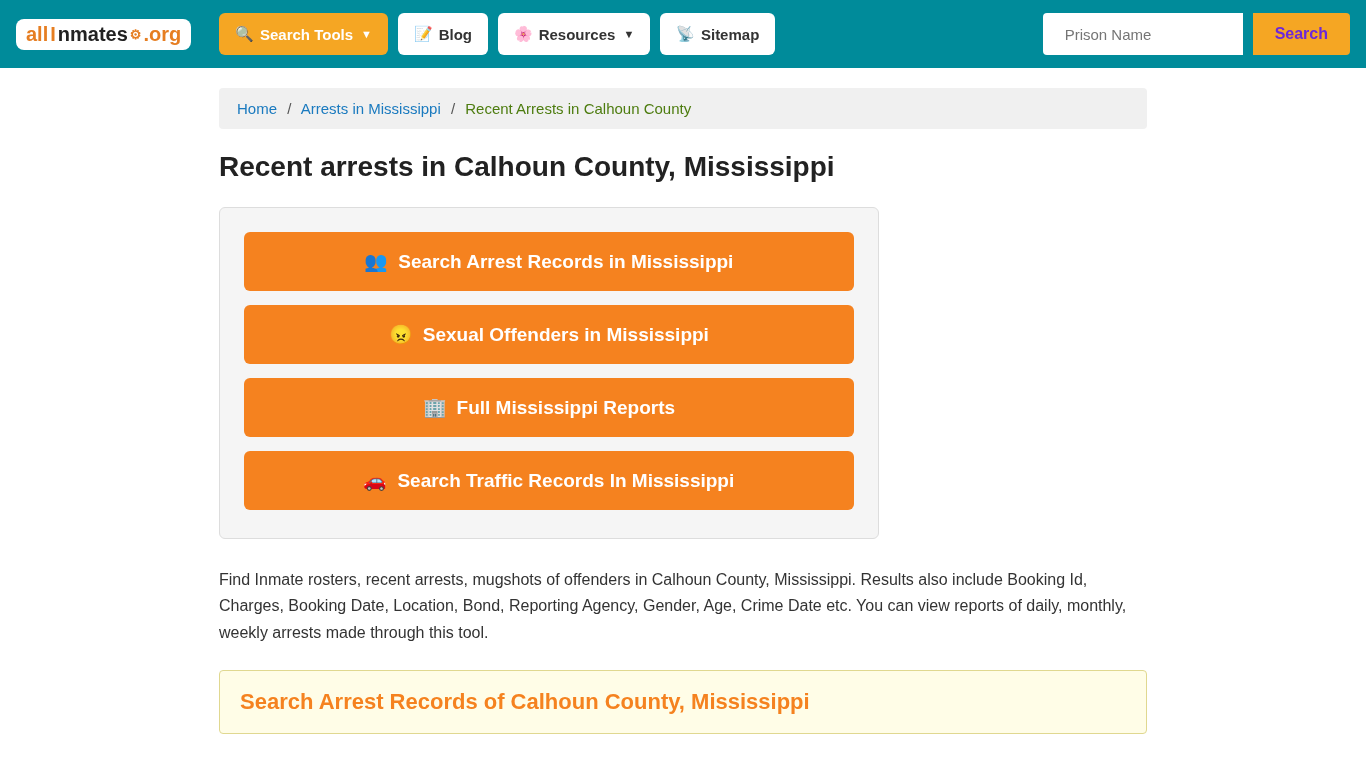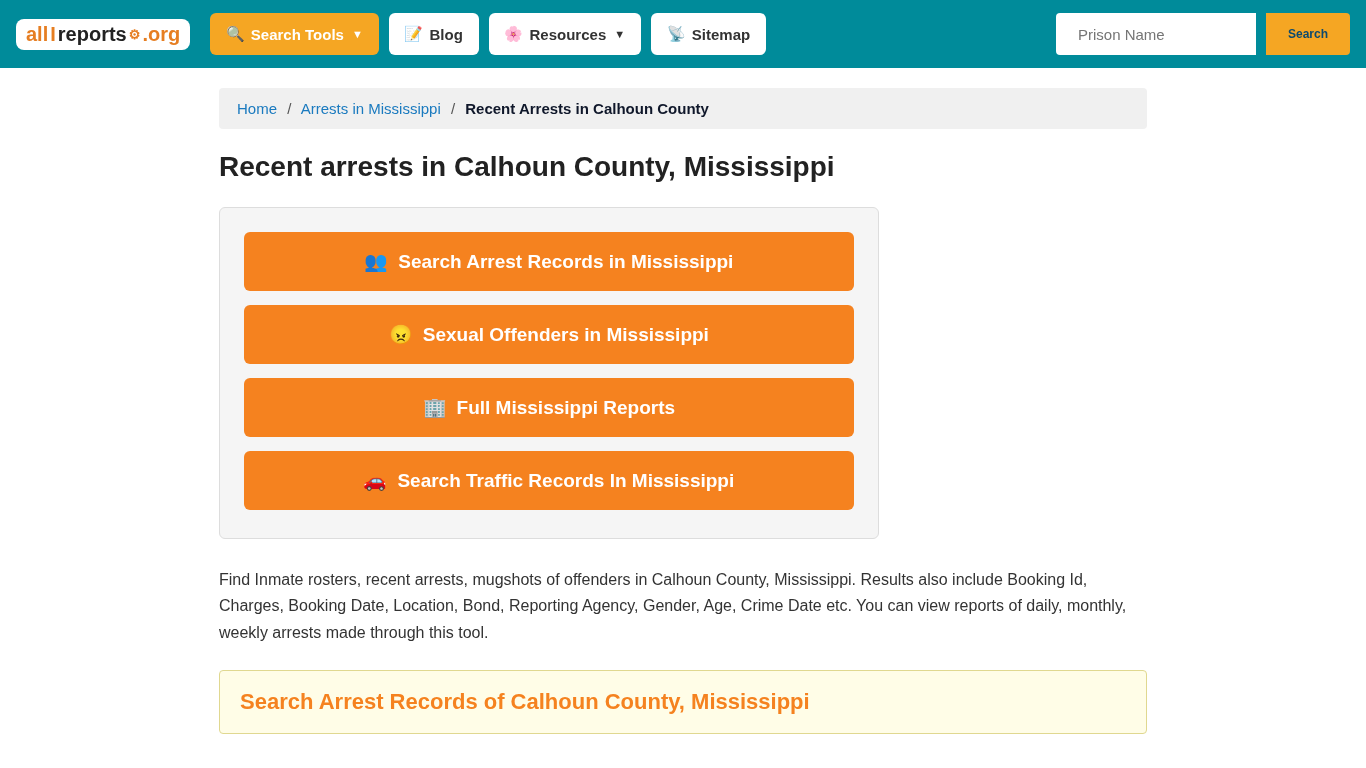--- a/index.html
+++ b/index.html
@@ -9,21 +9,21 @@
     .navbar {
       background-color: #008B9A;
       display: flex;
       align-items: center;
       padding: 0 16px;
       height: 68px;
       gap: 10px;
     }
     .logo-area {
       display: flex;
-      margin-right: 10px;
+      margin-right: 18px;
     }
     .logo-box {
       background: #fff;
       border-radius: 8px;
       padding: 4px 10px;
       font-weight: bold;
       font-size: 20px;
       color: #333;
       display: flex;
       align-items: center;
@@ -61,26 +61,26 @@
       border-radius: 4px 0 0 4px;
       padding: 0 22px;
       height: 42px;
       font-size: 15px;
       outline: none;
       width: 200px;
       color: #aaa;
     }
     .search-btn-nav {
       background: #F5A623;
-      color: #0c4a6e;
+      color: #6d28d9;
       border: none;
       border-radius: 0 4px 4px 0;
       padding: 0 22px;
       height: 42px;
-      font-size: 12px;
+      font-size: 16px;
       font-weight: bold;
       cursor: pointer;
     }
 
     
     .content-wrap {
       max-width: 960px;
       margin: 0 auto;
       padding: 20px 16px 40px;
     }
@@ -92,21 +92,21 @@
       padding: 12px 18px;
       margin-bottom: 22px;
       font-size: 15px;
     }
     .breadcrumb a, .breadcrumb span.link {
       color: #1a7abf;
       text-decoration: none;
       cursor: pointer;
     }
     .breadcrumb .sep { color: #555; margin: 0 6px; }
-    .breadcrumb .current { color: #0f172a; font-weight: bold; }
+    .breadcrumb .current { color: #4d7c0f; }
 
     
     .page-title {
       font-size: 28px;
       font-weight: bold;
       color: #222;
       margin-bottom: 24px;
     }
 
     
@@ -160,21 +160,21 @@
     }
   </style>
 </head>
 <body>
 
 <nav class="navbar">
   <div class="logo-area">
     <div class="logo-box">
       <span class="all-text">all</span>
         <span style="color:#e67e22;font-weight:900;">I</span>
-        <span class="inmates-text">reports</span>
+        <span class="inmates-text">nmates</span>
         <span style="color:#e67e22;font-weight:900; font-size:13px;">⚙</span>
         <span class="org-text">.org</span>
     </div>
   </div>
 
   <button class="nav-btn orange">
     <span>🔍</span>
     <span>Search Tools</span>
     <span class="caret">▼</span>
   </button>

